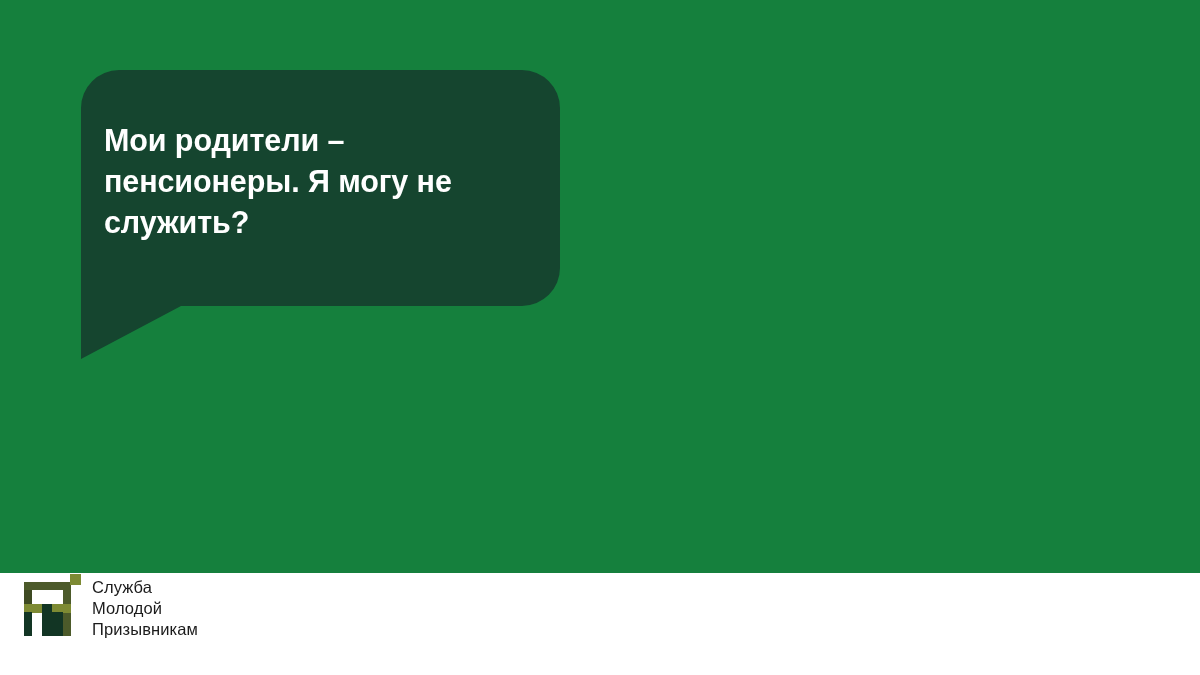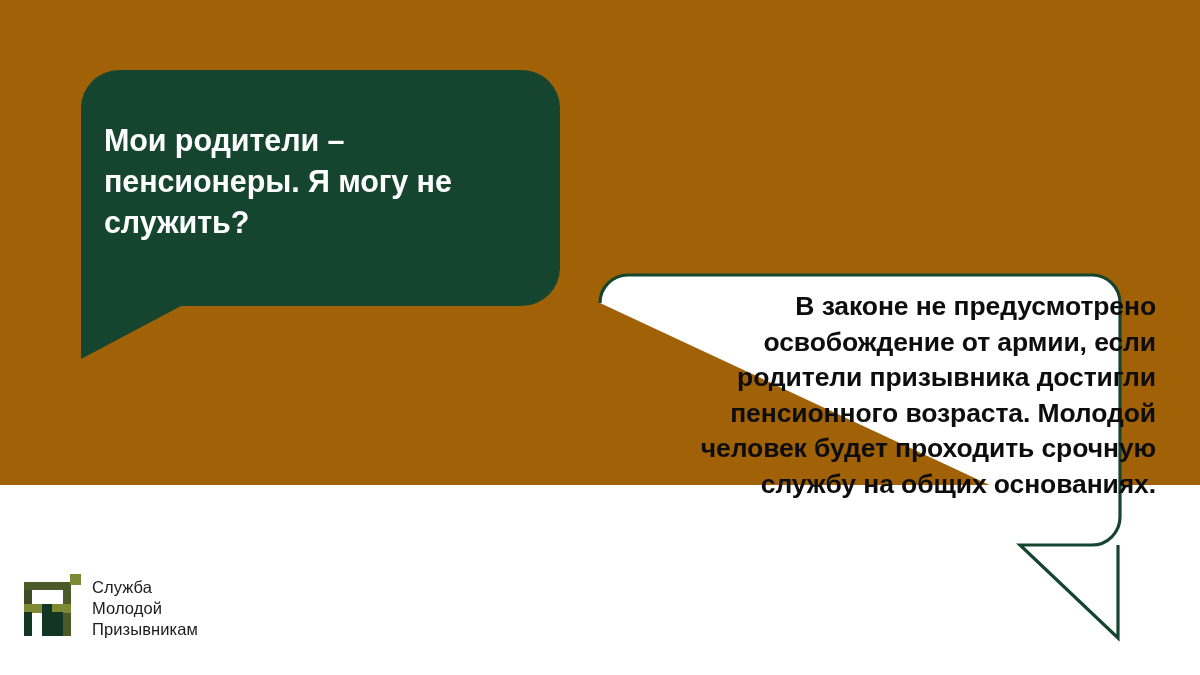--- a/index.html
+++ b/index.html
@@ -13,22 +13,22 @@
     font-family: "Liberation Sans", sans-serif;
     overflow: hidden;
     position: relative;
   }
 
   #slide {
     position: absolute;
     left: 0;
     top: 0;
     width: 1200px;
-    height: 485px;
-    background: #a16207;
+    height: 573px;
+    background: #15803d;
   }
 
   
   #question-bubble {
     position: absolute;
     left: 0;
     top: 0;
     width: 600px;
     height: 380px;
   }
@@ -119,34 +119,20 @@
                A 38 38 0 0 1 560 108
                L 560 268
                A 38 38 0 0 1 522 306
                L 181 306
                L 81 359
                Z" fill="#15452f"></path>
     </svg>
     <div id="question-text">Мои родители – пенсионеры. Я могу не служить?</div>
   </div>
 
-  <div id="answer-bubble">
-    <svg width="620" height="420" viewBox="0 0 620 420">
-      <path d="M 20 48
-               A 28 28 0 0 1 48 20
-               L 512 20
-               A 28 28 0 0 1 540 48
-               L 540 262
-               A 28 28 0 0 1 512 290
-               L 440 290
-               L 538 383
-               L 538 290" fill="#ffffff" stroke="#15452f" stroke-width="3.2" stroke-linejoin="miter" stroke-linecap="butt"></path>
-    </svg>
-    <div id="answer-text">В законе не предусмотрено освобождение от армии, если родители призывника достигли пенсионного возраста. Молодой человек будет проходить срочную службу на общих основаниях.</div>
-  </div>
 
   <div id="logo">
     <svg id="logo-mark" width="57" height="62" viewBox="0 0 57 62">
 
       <rect x="0" y="8" width="8" height="54" fill="#3e4a22"></rect>
       <rect x="0" y="8" width="47" height="8" fill="#4c5a2a"></rect>
       <rect x="39" y="8" width="8" height="54" fill="#4c5a2a"></rect>
 
       <rect x="0" y="30" width="47" height="9" fill="#7d8a33"></rect>
 

